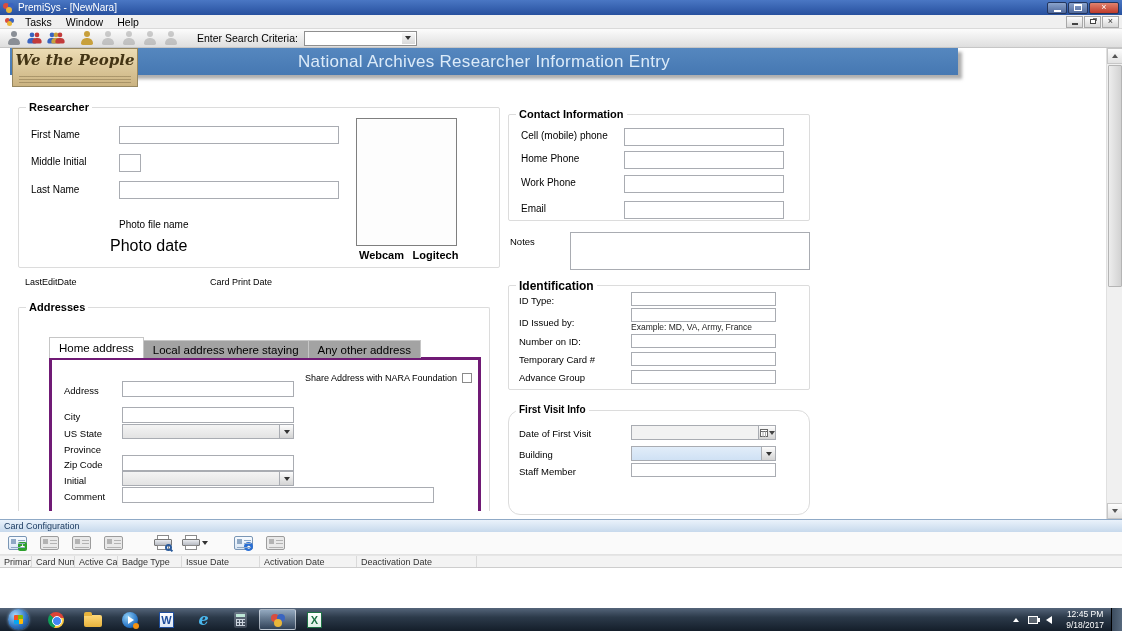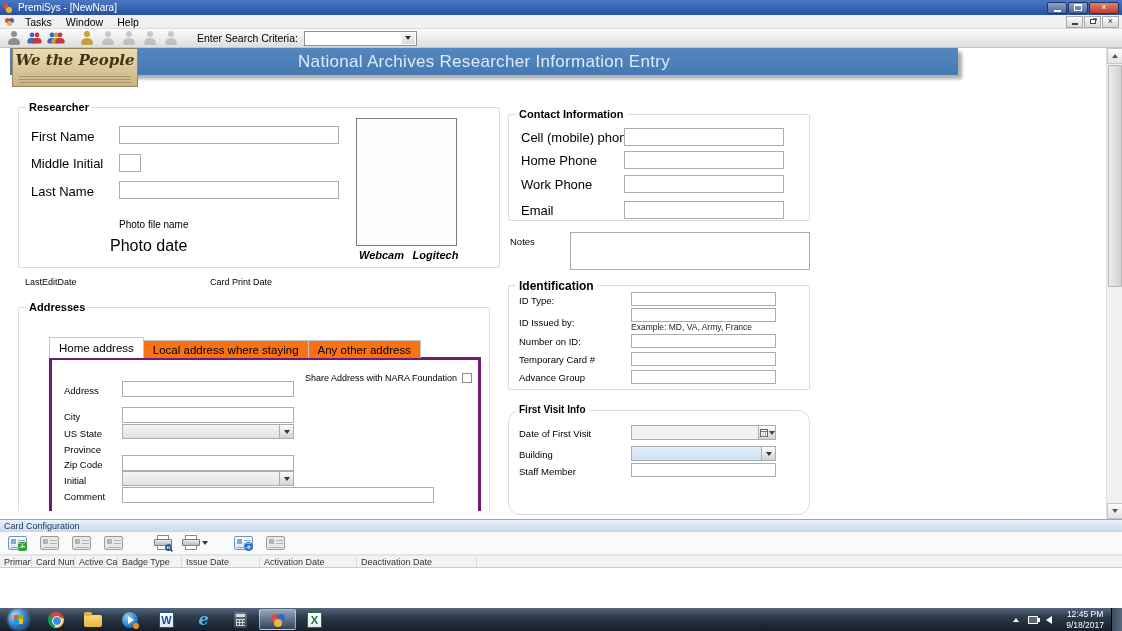--- a/index.html
+++ b/index.html
@@ -53,36 +53,36 @@
   .parchment{position:absolute;left:12px;top:48px;width:126px;height:39px;
     background:linear-gradient(#ecdcb4,#cbb381);border:1px solid #97875f;overflow:hidden;text-align:center;}
   .parchment .script{font-family:"DejaVu Serif",serif;font-style:italic;font-weight:bold;font-size:15px;color:#433414;
     display:block;margin-top:2px;white-space:nowrap;}
   .parchment::after{content:"";position:absolute;left:6px;right:6px;top:25px;height:11px;
     background:repeating-linear-gradient(rgba(0,0,0,0) 0 2px,rgba(122,104,66,.45) 2px 3px);}
 
   
   .gb{position:absolute;border:1px solid #dcdcdc;border-radius:2px;background:#fff;}
   .gb-label{position:absolute;top:-7px;left:7px;background:#fff;padding:0 3px;font-weight:bold;font-size:11px;white-space:nowrap;}
-  .lbl{position:absolute;font-size:13px;white-space:nowrap;}
+  .lbl{position:absolute;font-size:10px;white-space:nowrap;}
   .lbl-xs{position:absolute;font-size:9.5px;white-space:nowrap;}
   .lbl-hint{position:absolute;font-size:8.5px;white-space:nowrap;color:#222;}
   .tin{position:absolute;border:1px solid #a9acb2;background:#fff;font-size:11px;padding:0 2px;font-family:inherit;outline:none;}
   .tarea{position:absolute;border:1px solid #a9acb2;background:#fff;font-size:11px;font-family:inherit;outline:none;resize:none;}
   .combo{position:absolute;border:1px solid #a9acb2;background:linear-gradient(#f4f4f4,#e3e3e3);}
   .combo.blue{background:linear-gradient(#e2edf9,#cfe1f4);}
   .combo .cbtn{position:absolute;right:0;top:0;bottom:0;width:14px;border-left:1px solid #a9acb2;
     background:linear-gradient(#fdfdfd,#d3d3d3);display:flex;align-items:center;justify-content:center;}
   .checkbox{position:absolute;width:10px;height:10px;border:1px solid #8a8a8a;background:#fff;}
-  .flatbtn{position:absolute;border:none;background:transparent;font-weight:bold;font-size:11px;font-family:inherit;white-space:nowrap;text-align:center;font-style:italic;}
+  .flatbtn{position:absolute;border:none;background:transparent;font-weight:bold;font-size:11px;font-family:inherit;white-space:nowrap;text-align:center;}
   .photo-box{position:absolute;border:1px solid #7f7f7f;background:#fdfdfd;}
 
   
   .tabstrip{position:absolute;display:flex;align-items:flex-end;z-index:2;}
-  .tab{font-size:11.5px;padding:0 9px;border:1px solid #c6c6c6;border-bottom:none;background:#f97316;
+  .tab{font-size:11.5px;padding:0 9px;border:1px solid #c6c6c6;border-bottom:none;background:#a3a3a3;
     margin-right:-1px;height:18px;display:flex;align-items:center;white-space:nowrap;}
   .tab.active{background:#fff;height:21px;position:relative;z-index:3;}
   .tabpanel{position:absolute;border:3px solid #701a75;background:#fff;}
 
   
   .vscroll{position:absolute;width:16px;background:#f0f0f0;border-left:1px solid #e0e0e0;}
   .sb-btn{position:absolute;left:0;width:16px;height:16px;background:linear-gradient(#fdfdfd,#e2e2e2);
     border:1px solid #c6c6c6;display:flex;align-items:center;justify-content:center;}
   .sb-thumb{position:absolute;left:1px;width:14px;background:linear-gradient(90deg,#ededed,#d2d2d2);
     border:1px solid #b5b5b5;border-radius:1px;}

